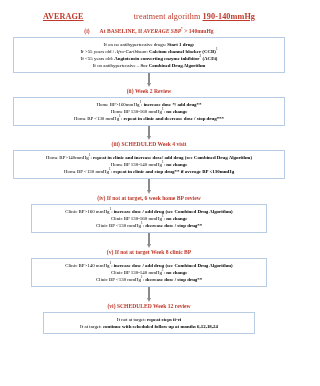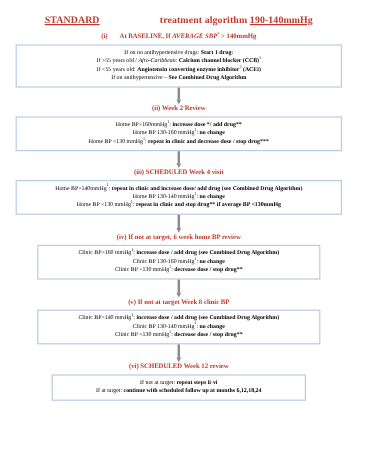--- a/index.html
+++ b/index.html
@@ -22,21 +22,21 @@
   .title{
     color:#c0392b;
     font-size:8.2px;
     font-weight:bold;
     text-align:center;
     letter-spacing:0.1px;
     margin:2px 0 7px 0;
     white-space:nowrap;
   }
   .title .u{ text-decoration:underline; }
-  .title .plain{ font-weight:bold; text-decoration:none;margin-left:48px; }
+  .title .plain{ font-weight:normal; text-decoration:none;margin-left:48px; }
   .sec-head{
     color:#c0392b;
     font-size:5.6px;
     font-weight:bold;
     text-align:center;
     margin:0 0 2px 0;
     white-space:nowrap;
     line-height:1.2;
   }
   .sec-head .ital{ font-style:italic; }
@@ -76,21 +76,21 @@
   .w-wide{ width:272px; }
   .w-mid{ width:236px; }
   .w-nar{ width:212px; }
 </style>
 </head>
 <body>
 
 <div class="page">
 
   <div class="title">
-    <span class="u">STANDARD</span><span class="u plain"> treatment algorithm </span><span class="u">190-140mmHg</span>
+    <span class="u">AVERAGE</span><span class="u plain"> treatment algorithm </span><span class="u">190-140mmHg</span>
   </div>
 
   <div class="sec-head">
     <span class="num">(i)</span><span>At BASELINE, If </span><span class="ital">AVERAGE SBP</span><sup>*</sup><span> &gt; 140mmHg</span>
   </div>
   <div class="box w-wide">
     <div class="ln"><span>If on no antihypertensive drugs: </span><b>Start 1 drug:</b></div>
     <div class="ln"><span>If &gt;55 years old / </span><i>Afro-Caribbean</i><span>: </span><b>Calcium channel blocker (CCB)</b><sup>1</sup></div>
     <div class="ln"><span>If &lt;55 years old: </span><b>Angiotensin converting enzyme inhibitor</b><sup>2</sup><b> (ACEi)</b></div>
     <div class="ln"><span>If on antihypertensive – </span><b>See Combined Drug Algorithm</b></div>

